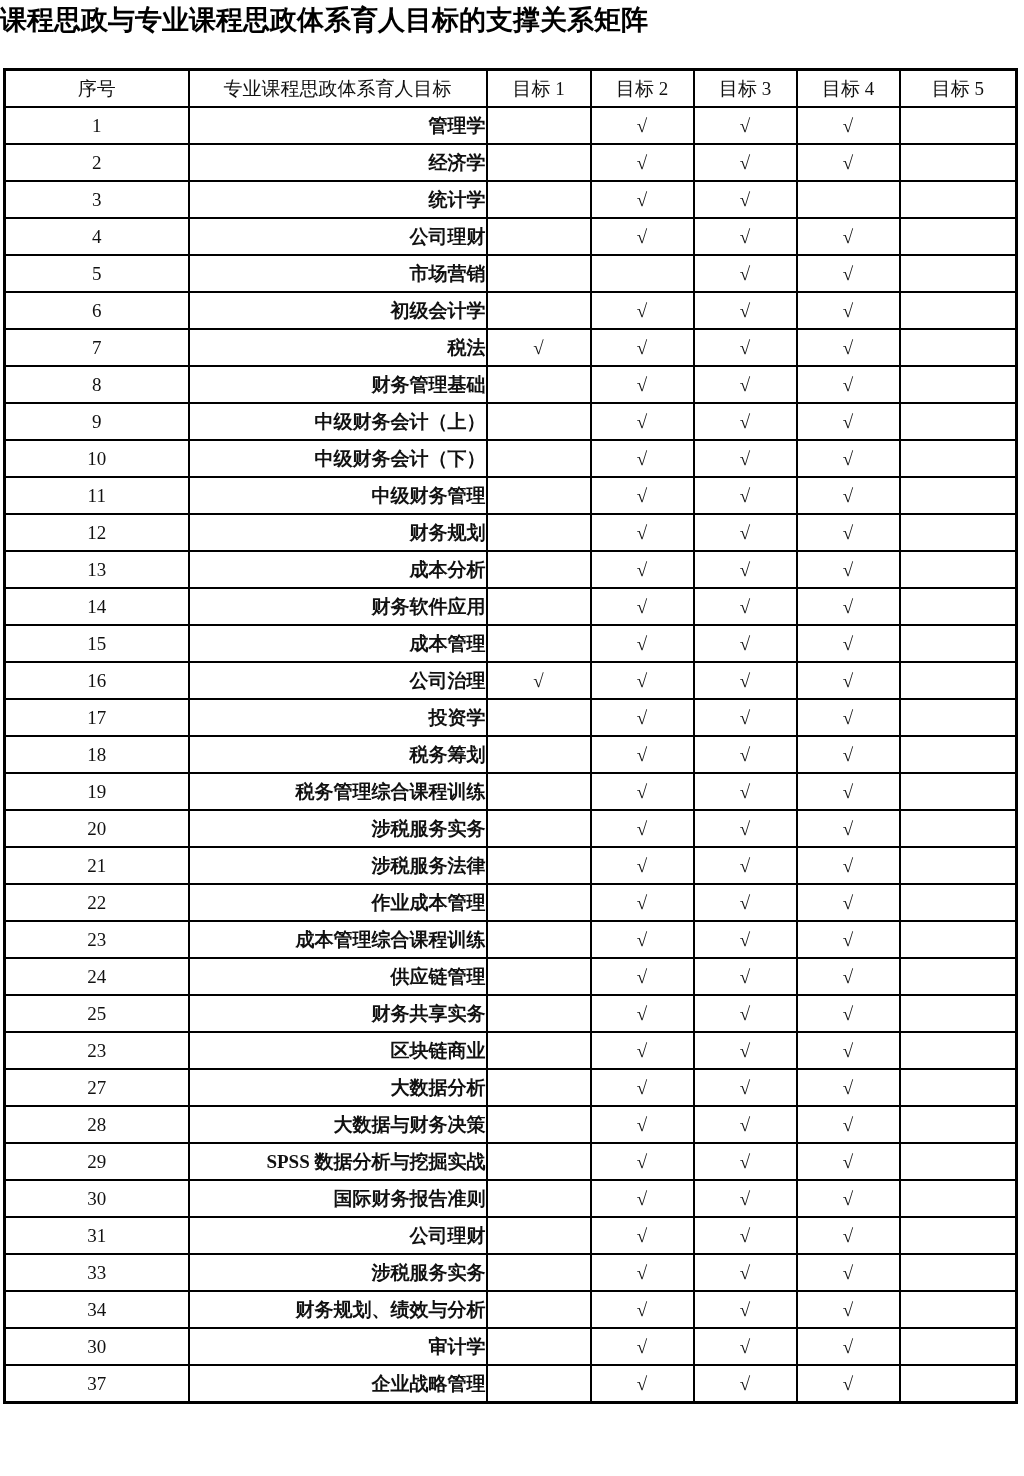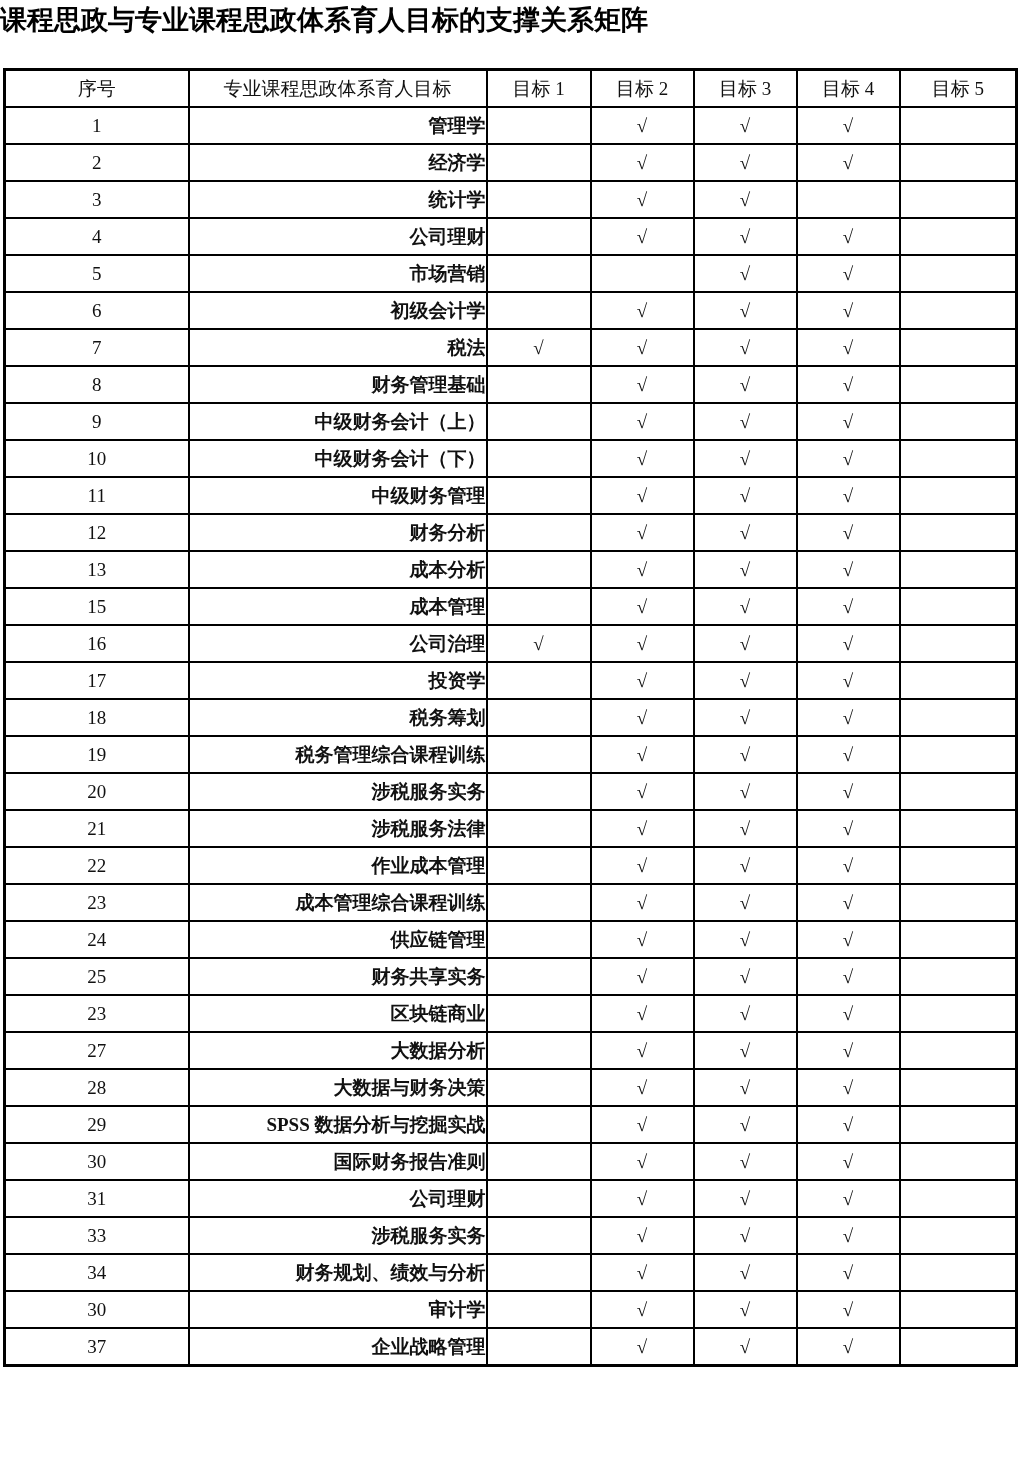--- a/index.html
+++ b/index.html
@@ -171,30 +171,39 @@
         <td class="c-no">11</td>
         <td class="c-course indent">中级财务管理</td>
         <td class="c-goal"></td>
         <td class="c-goal">√</td>
         <td class="c-goal">√</td>
         <td class="c-goal">√</td>
         <td class="c-goal"></td>
       </tr>
       <tr>
         <td class="c-no">12</td>
-        <td class="c-course indent">财务分析</td>
+        <td class="c-course indent">财务规划</td>
         <td class="c-goal"></td>
         <td class="c-goal">√</td>
         <td class="c-goal">√</td>
         <td class="c-goal">√</td>
         <td class="c-goal"></td>
       </tr>
       <tr>
         <td class="c-no">13</td>
         <td class="c-course indent">成本分析</td>
+        <td class="c-goal"></td>
+        <td class="c-goal">√</td>
+        <td class="c-goal">√</td>
+        <td class="c-goal">√</td>
+        <td class="c-goal"></td>
+      </tr>
+      <tr>
+        <td class="c-no">14</td>
+        <td class="c-course indent">财务软件应用</td>
         <td class="c-goal"></td>
         <td class="c-goal">√</td>
         <td class="c-goal">√</td>
         <td class="c-goal">√</td>
         <td class="c-goal"></td>
       </tr>
       <tr>
         <td class="c-no">15</td>
         <td class="c-course indent">成本管理</td>
         <td class="c-goal"></td>

